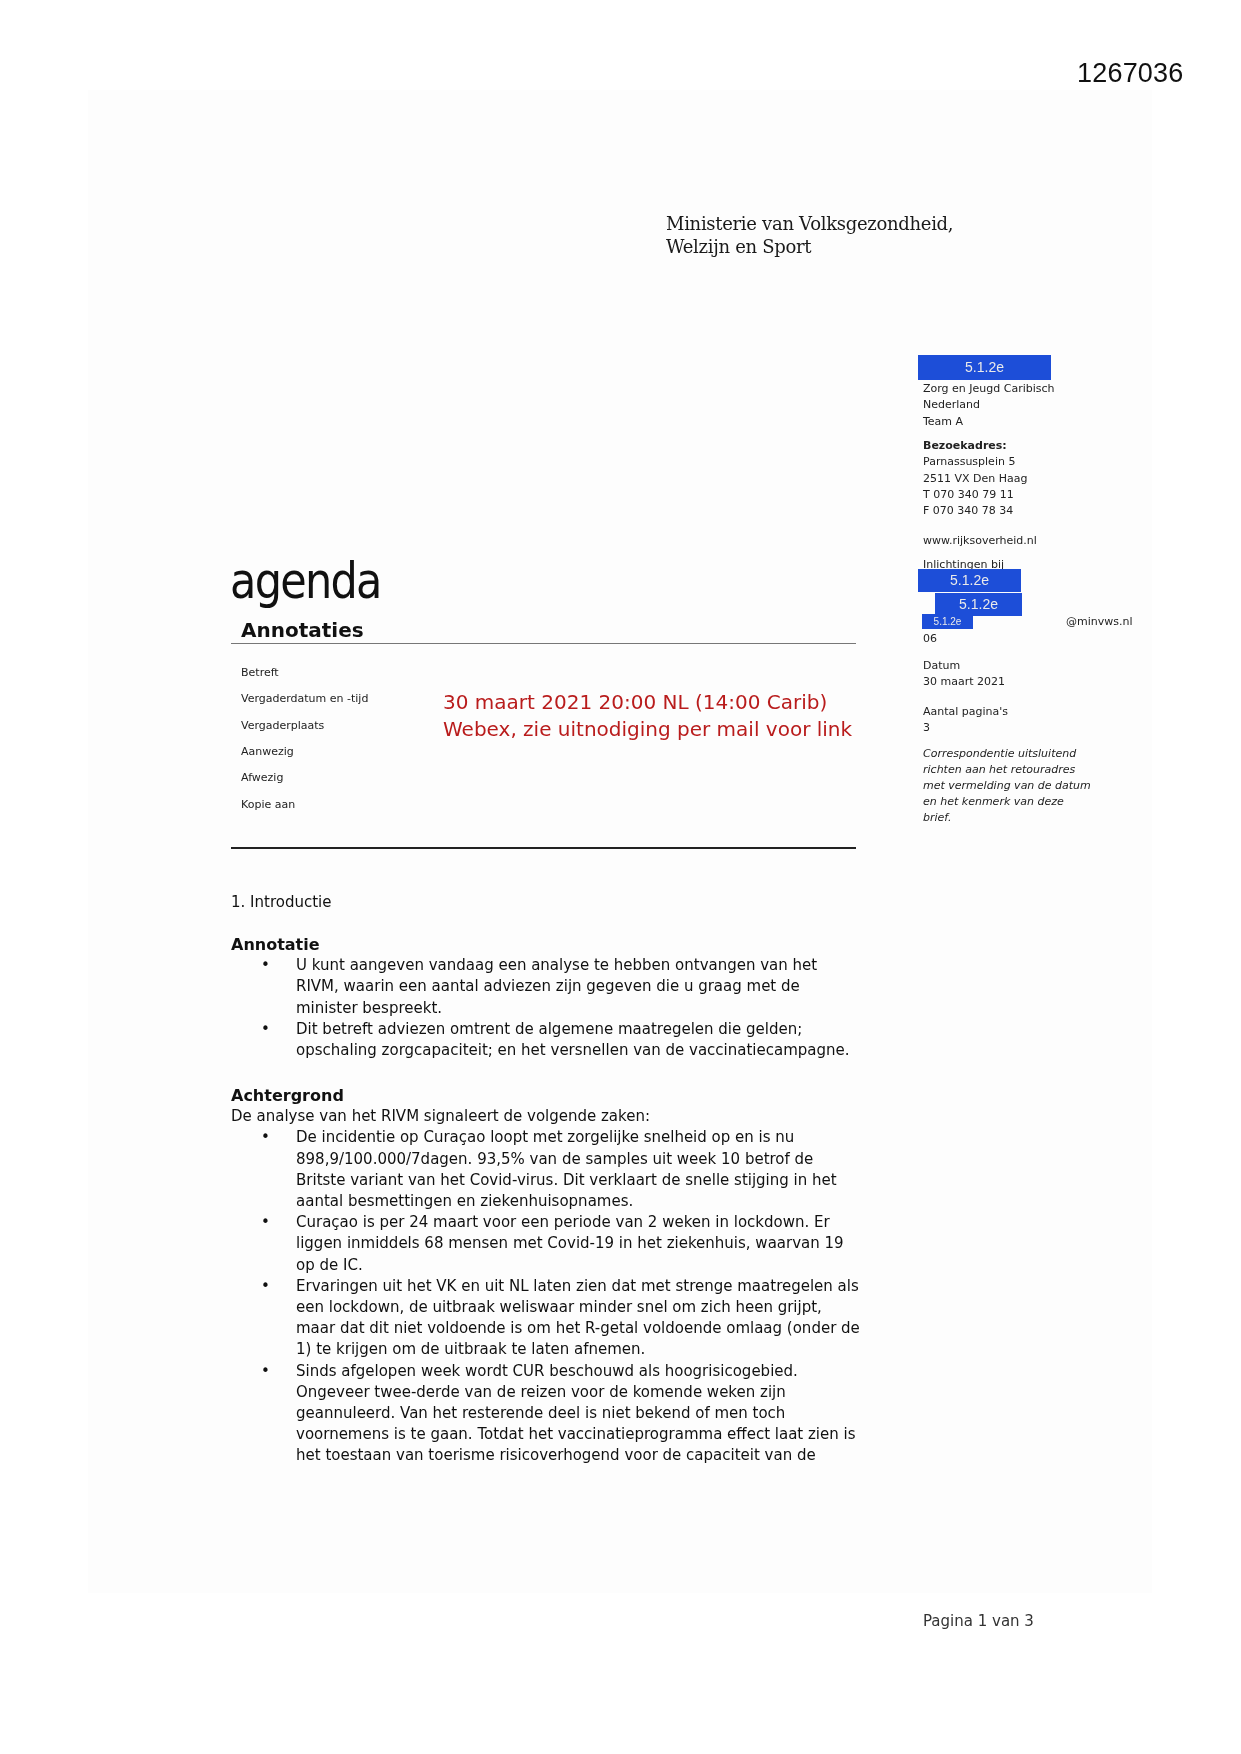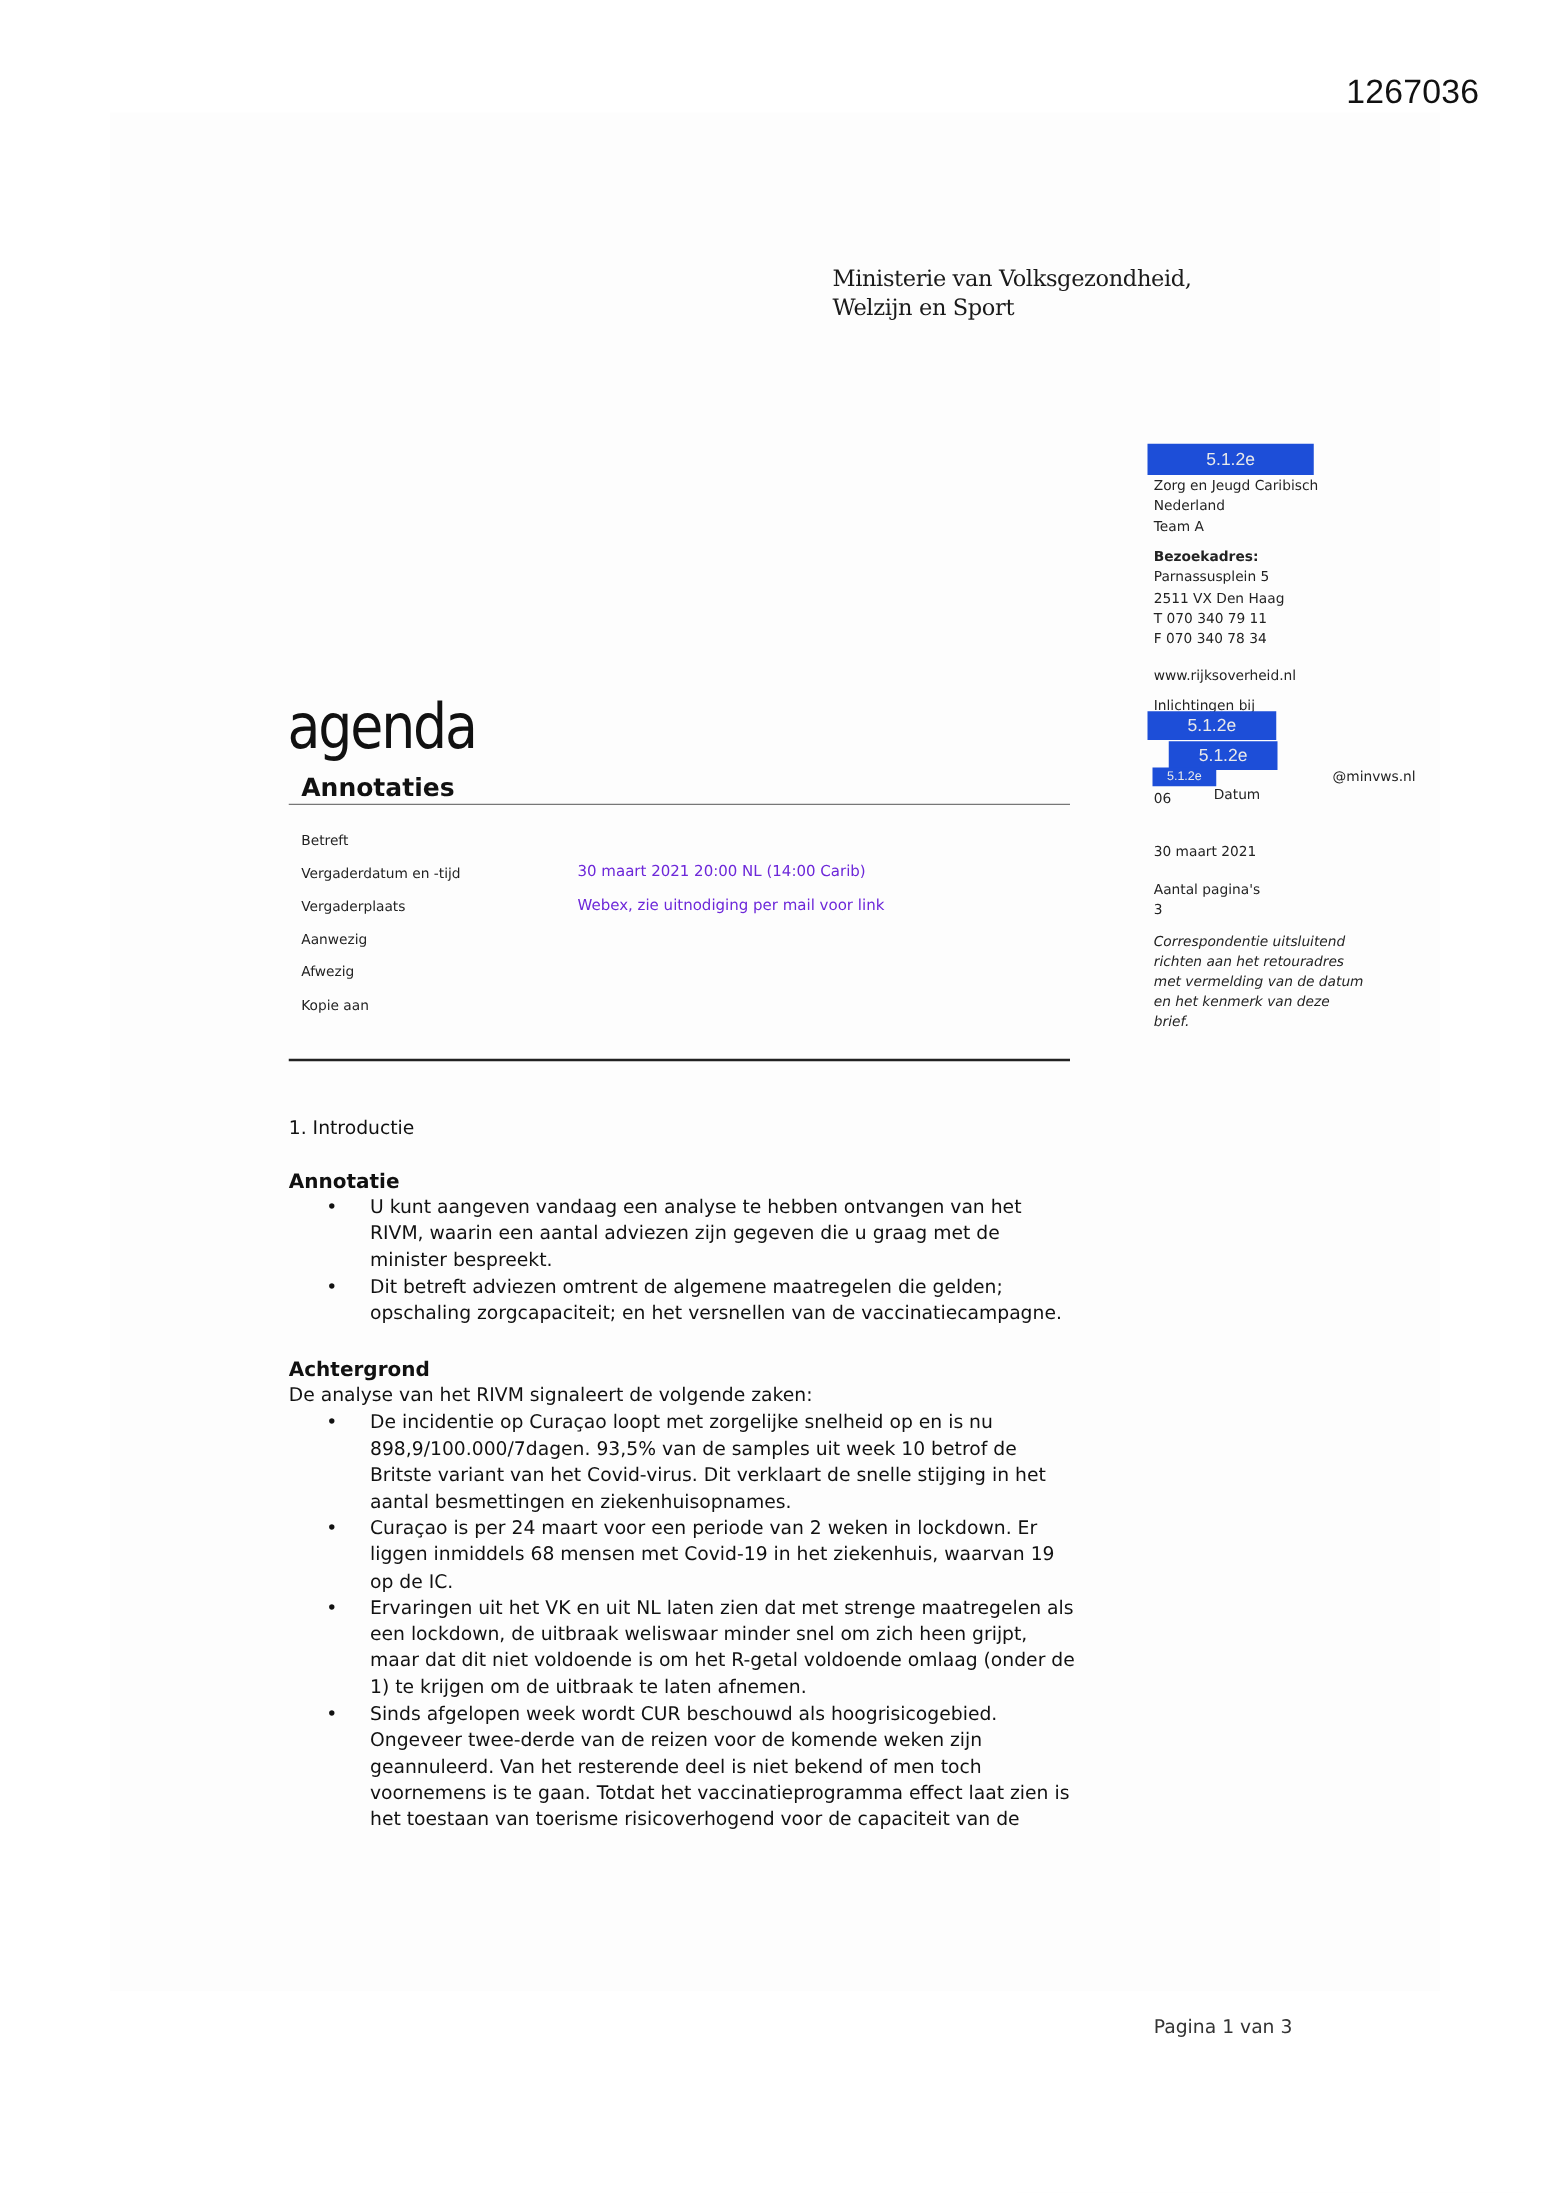--- a/index.html
+++ b/index.html
@@ -33,21 +33,21 @@
     position: absolute; left: 230px; top: 552px; font-family: "DejaVu Sans", sans-serif;
     font-size: 50px; font-weight: normal; letter-spacing: -2px; color: #111; transform: scaleX(0.86); transform-origin: left top;
   }
   .annotaties {
     position: absolute; left: 241px; top: 618px; font-size: 20px; font-weight: bold; color: #111;
   }
   .rule-thin { position: absolute; left: 231px; top: 643px; width: 625px; height: 1px; background: #777; }
   .rule-thick { position: absolute; left: 231px; top: 847px; width: 625px; height: 2px; background: #222; }
 
   .meta-label { position: absolute; left: 241px; font-size: 11px; color: #222; white-space: nowrap; }
-  .meta-value { position: absolute; left: 462px; font-size: 12px; color: #6d28d9; white-space: nowrap; }
+  .meta-value { position: absolute; left: 443px; font-size: 20px; color: #b91c1c; white-space: nowrap; }
 
   .body-text { position: absolute; left: 231px; width: 680px; font-size: 15px; line-height: 21.2px; color: #111; }
   .section-num { position: absolute; left: 231px; top: 893px; font-size: 15px; color: #111; }
   .h { font-weight: bold; font-size: 16px; }
   ul.bullets { list-style: none; margin: 0; padding: 0; }
   ul.bullets li { position: relative; padding-left: 65px; }
   ul.bullets li .dot { position: absolute; left: 30px; top: 0; }
   .footer { position: absolute; left: 923px; top: 1612px; font-size: 15px; color: #333; }
 </style>
 </head>
@@ -80,21 +80,21 @@
 
 <div class="side" style="top:533px;">www.rijksoverheid.nl</div>
 
 <div class="side b" style="top:557px;">Inlichtingen bij</div>
 <div class="redact" style="left:918px; top:569px; width:103px; height:23px; line-height:23px; font-size:14px;">5.1.2e</div>
 <div class="side" style="top:631px;">06</div>
 <div class="redact" style="left:935px; top:593px; width:87px; height:23px; line-height:23px; font-size:14px;">5.1.2e</div>
 <div class="redact" style="left:922px; top:614px; width:51px; height:15px; line-height:15px; font-size:10px;">5.1.2e</div>
 <div class="side" style="top:614px; left:1020px;padding-left:46px;">@minvws.nl</div>
 
-<div class="side b" style="top:628px;margin-left:48px;">Datum</div>
+<div class="side b" style="top:658px;">Datum</div>
 <div class="side" style="top:674px;">30 maart 2021</div>
 
 <div class="side b" style="top:704px;">Aantal pagina's</div>
 <div class="side" style="top:720px;">3</div>
 
 <div class="side sideblock" style="top:746px; font-style:italic; line-height:16px;">
   <div>Correspondentie uitsluitend</div>
   <div>richten aan het retouradres</div>
   <div>met vermelding van de datum</div>
   <div>en het kenmerk van deze</div>

